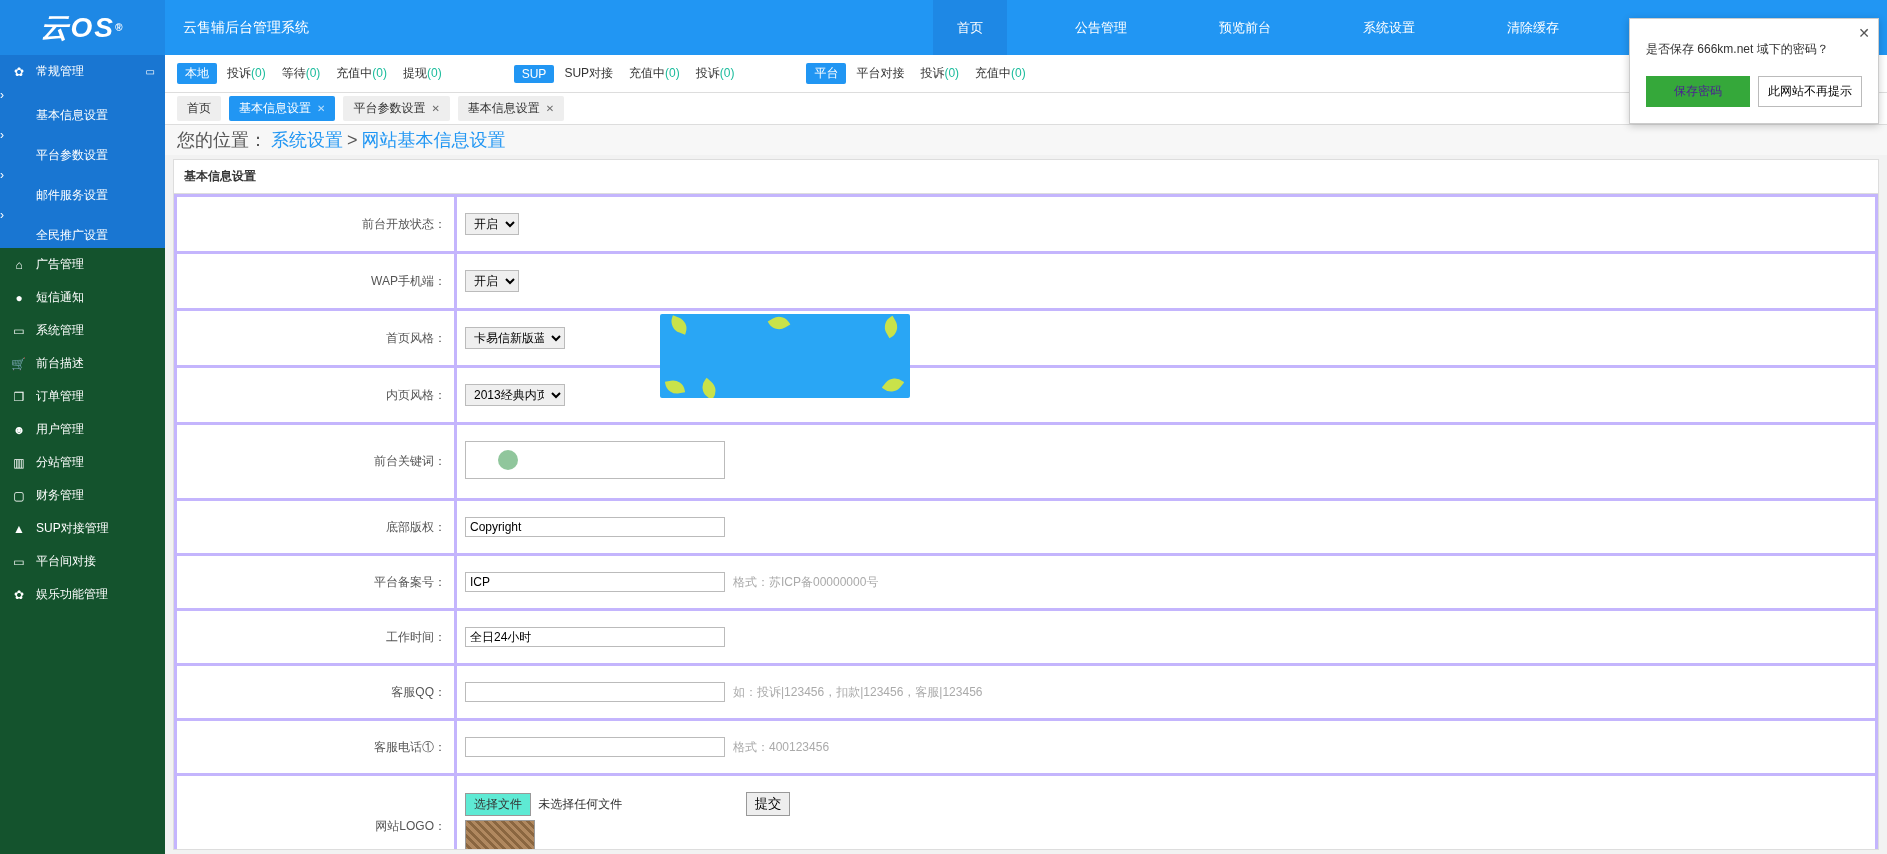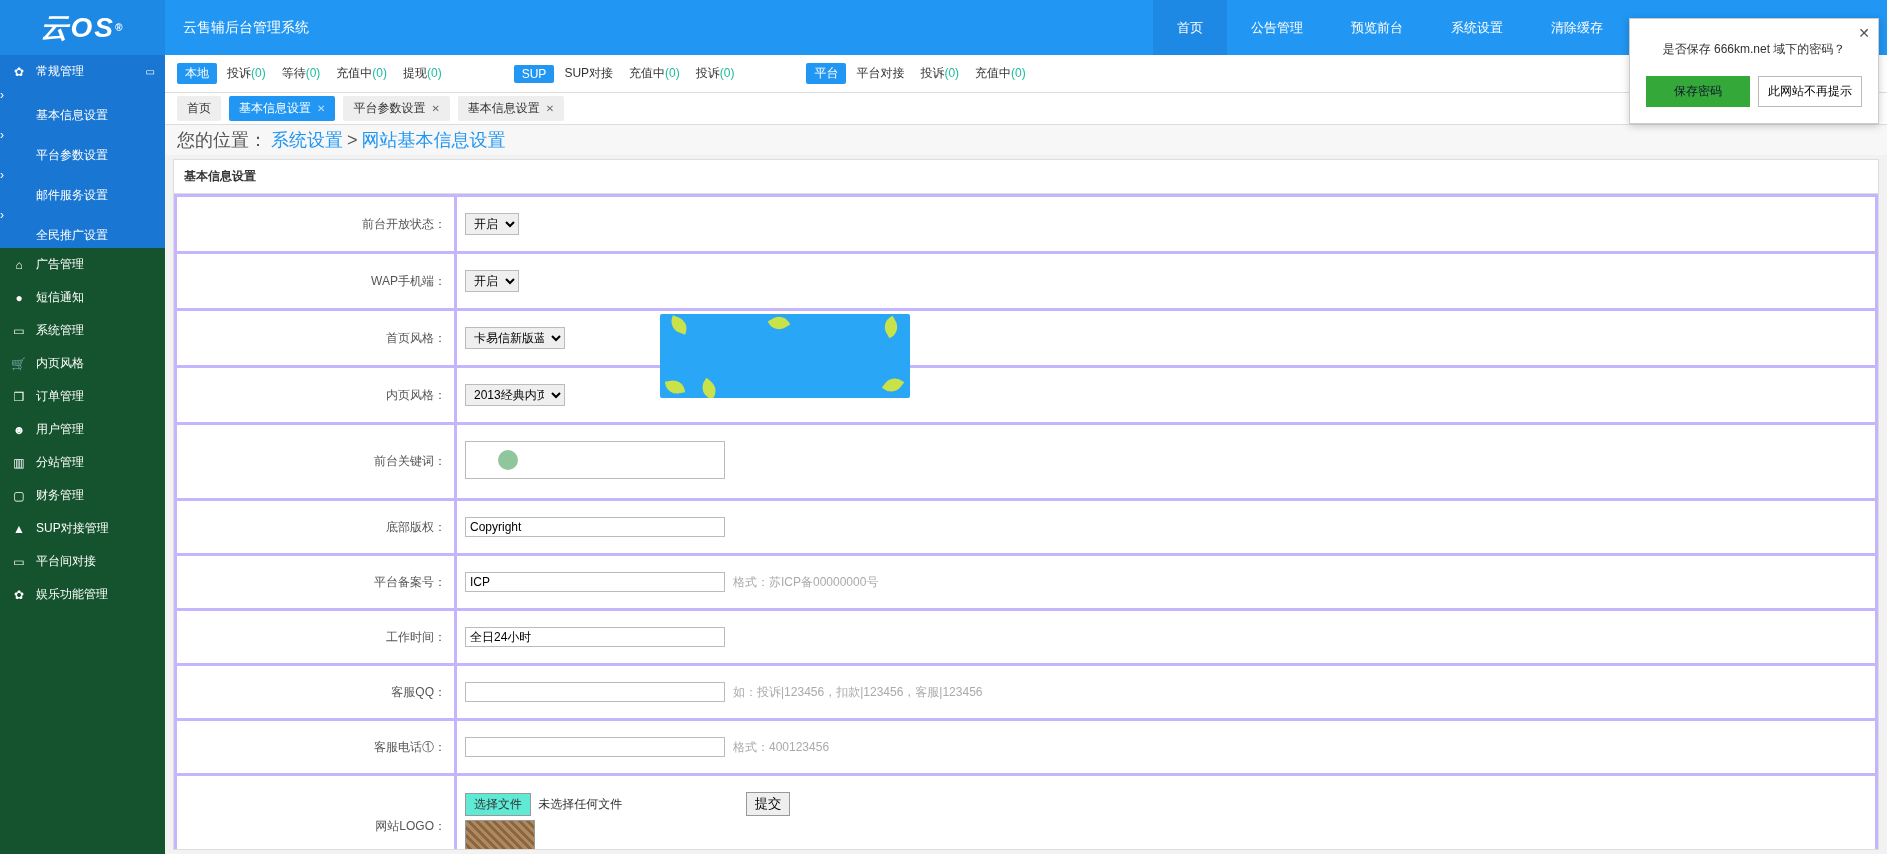--- a/index.html
+++ b/index.html
@@ -13,21 +13,21 @@
 .nav-item { display: flex; align-items: center; height: 33px; padding: 0 12px; cursor: pointer; gap: 10px; position: relative; }
 .nav-item.active { background: #1976D2; }
 .nav-item .collapse-icon { position: absolute; right: 10px; font-size: 10px; }
 .sub-nav { background: #1976D2; }
 .sub-item { display: flex; align-items: center; height: 26px; padding-left: 36px; cursor: pointer; gap: 8px; font-size: 12px; }
 .sub-item-wrap { position: relative; }
 .nav-icon { width: 14px; height: 14px; display: inline-flex; align-items: center; justify-content: center; }
 
 
 .main { flex: 1; display: flex; flex-direction: column; background: #f2f2f2; min-width: 0; }
-.topbar { height: 55px; background: #2196F3; color: #fff; display: flex; align-items: center; }
+.topbar { height: 55px; background: #2196F3; color: #fff; display: flex; align-items: center; gap: 44px; }
 .topbar-title { padding-left: 18px; font-size: 14px; flex-shrink: 0; }
 .topbar-spacer { flex: 1; }
 .topbar-tab { height: 55px; display: flex; align-items: center; padding: 0 24px; cursor: pointer; font-size: 13px; }
 .topbar-tab.active { background: #1E88E5; }
 
 
 .statusbar { height: 38px; background: #fff; display: flex; align-items: center; padding: 0 12px; gap: 6px; border-bottom: 1px solid #ddd; font-size: 12px; }
 .status-badge { background: #2196F3; color: #fff; padding: 2px 8px; border-radius: 2px; margin-right: 4px; }
 .status-item { margin-right: 10px; }
 .status-item .zero { color: #1abc9c; }
@@ -60,24 +60,24 @@
 
 .floating-img { position: fixed; left: 660px; top: 314px; width: 250px; height: 84px; background: #29a6f5; border-radius: 2px; overflow: hidden; pointer-events: none; }
 .leaf { position: absolute; width: 18px; height: 14px; background: #c9e24a; border-radius: 0 12px 0 12px; transform: rotate(20deg); }
 
 
 .cursor-dot { position: fixed; left: 498px; top: 450px; width: 20px; height: 20px; border-radius: 50%; background: rgba(70,160,90,.6); pointer-events: none; }
 
 
 .pw-popup { position: fixed; top: 18px; right: 8px; width: 250px; background: #fff; border: 1px solid #ccc; box-shadow: 0 2px 8px rgba(0,0,0,.2); padding: 14px 16px 16px; font-size: 12px; }
 .pw-popup .close { position: absolute; top: 6px; right: 8px; cursor: pointer; font-size: 14px; color: #555; }
-.pw-popup .msg { margin: 8px 0 18px; text-align: center; }
+.pw-popup .msg { margin: 8px 0 18px; text-align: left; }
 .pw-popup .btns { display: flex; gap: 8px; }
 .pw-popup button { flex: 1; padding: 6px 0; font-size: 12px; border: 1px solid #bbb; cursor: pointer; }
-.pw-popup .save { background: #35a83a; color: #0f172a; border-color: #35a83a; font-family: Liberation Serif, serif; }
+.pw-popup .save { background: #35a83a; color: #4c1d95; border-color: #35a83a; font-family: Liberation Serif, serif; }
 .pw-popup .never { background: #fff; }
 </style>
 </head>
 <body>
 
 <div class="app">
 
   <div class="sidebar">
     <div class="logo">
       <span>云OS</span>
@@ -109,21 +109,21 @@
     <div class="nav-item">
         <span class="nav-icon">●</span>
         <span>短信通知</span>
       </div>
     <div class="nav-item">
         <span class="nav-icon">▭</span>
         <span>系统管理</span>
       </div>
     <div class="nav-item">
         <span class="nav-icon">🛒</span>
-        <span>内页风格</span>
+        <span>前台描述</span>
       </div>
     <div class="nav-item">
         <span class="nav-icon">❐</span>
         <span>订单管理</span>
       </div>
     <div class="nav-item">
         <span class="nav-icon">☻</span>
         <span>用户管理</span>
       </div>
     <div class="nav-item">

